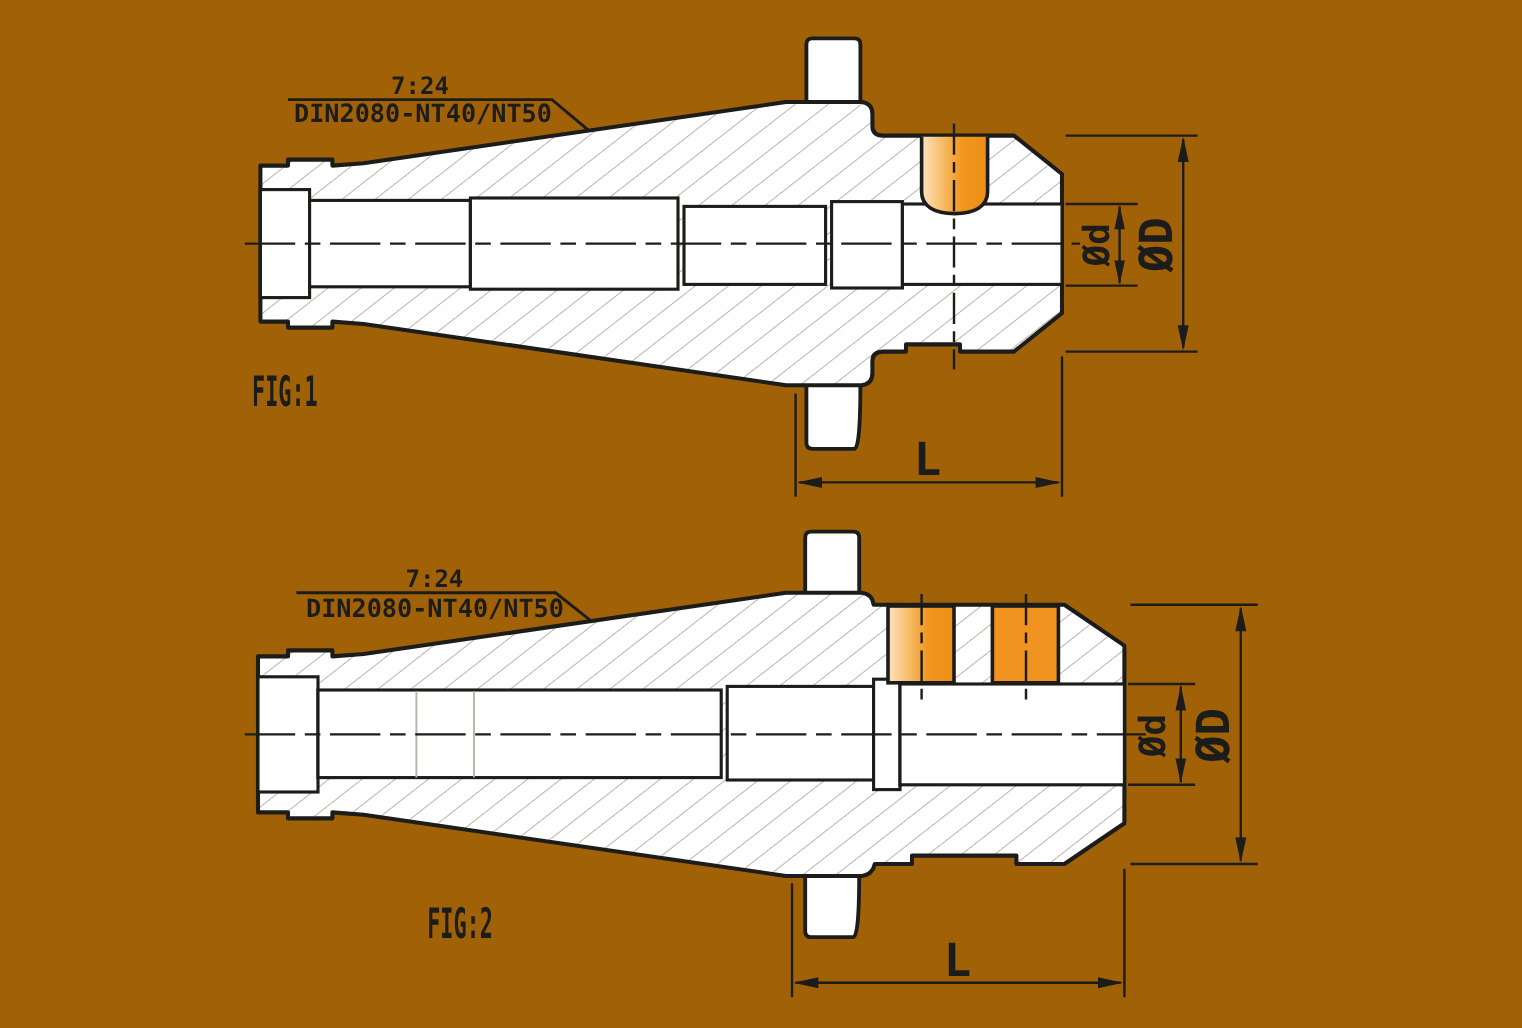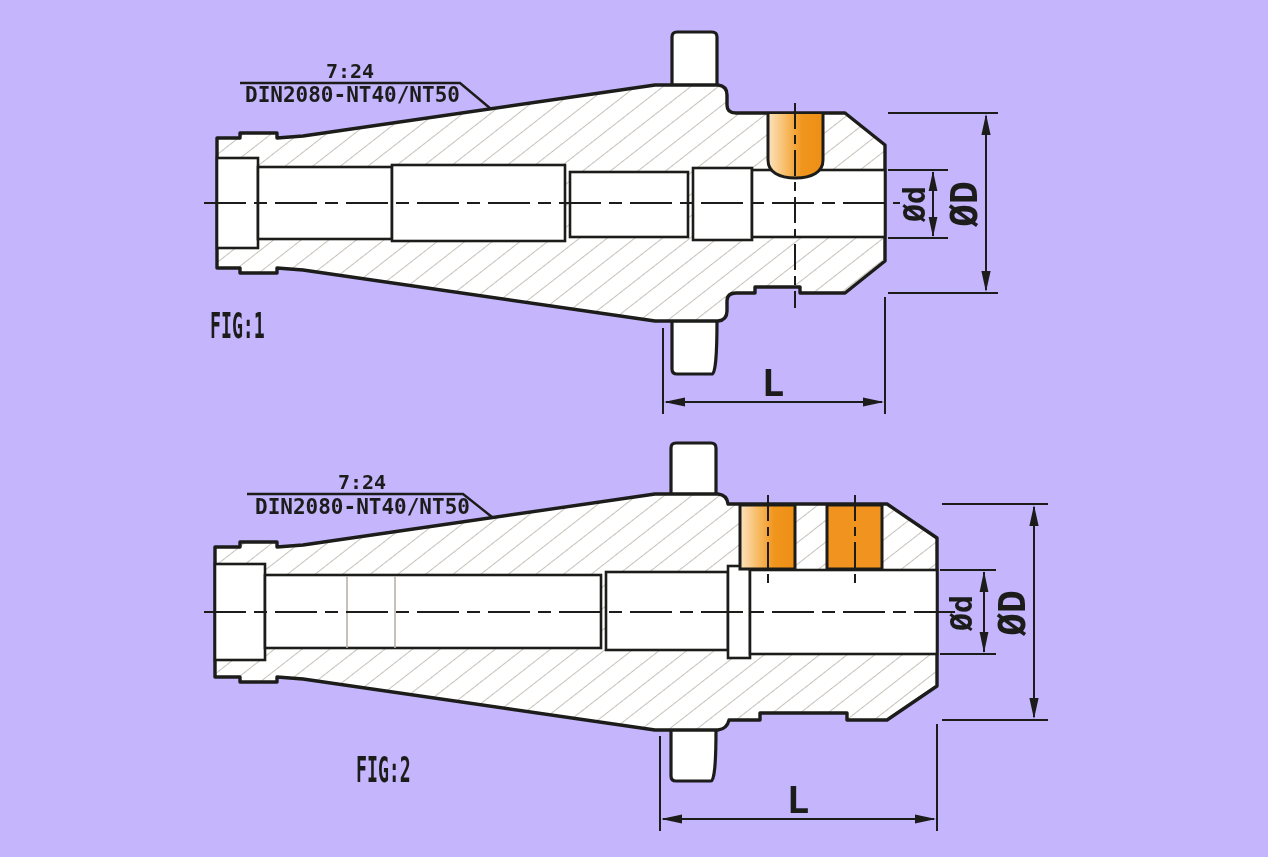--- a/index.html
+++ b/index.html
@@ -1,16 +1,16 @@
 <!DOCTYPE html>
 <html><head>
 <meta charset="utf-8">
 <style>
   html,body{margin:0;padding:0;background:#ffffff;}
-  .sheet{position:relative;width:1268px;height:857px;background:#c4b5fd;overflow:hidden;}
+  .sheet{position:relative;width:1268px;height:857px;background:#a16207;overflow:hidden;}
   svg{position:absolute;left:0;top:0;}
   text{font-family:"DejaVu Sans Mono","Liberation Mono",monospace;font-weight:bold;fill:#1c1c1a;}
 </style>
 </head>
 <body>
 
 <div class="sheet">
 <svg width="1268" height="857" viewBox="0 0 1268 857">
   <defs>
     <pattern id="hatch" width="17" height="17" patternUnits="userSpaceOnUse" patternTransform="rotate(-38)">

